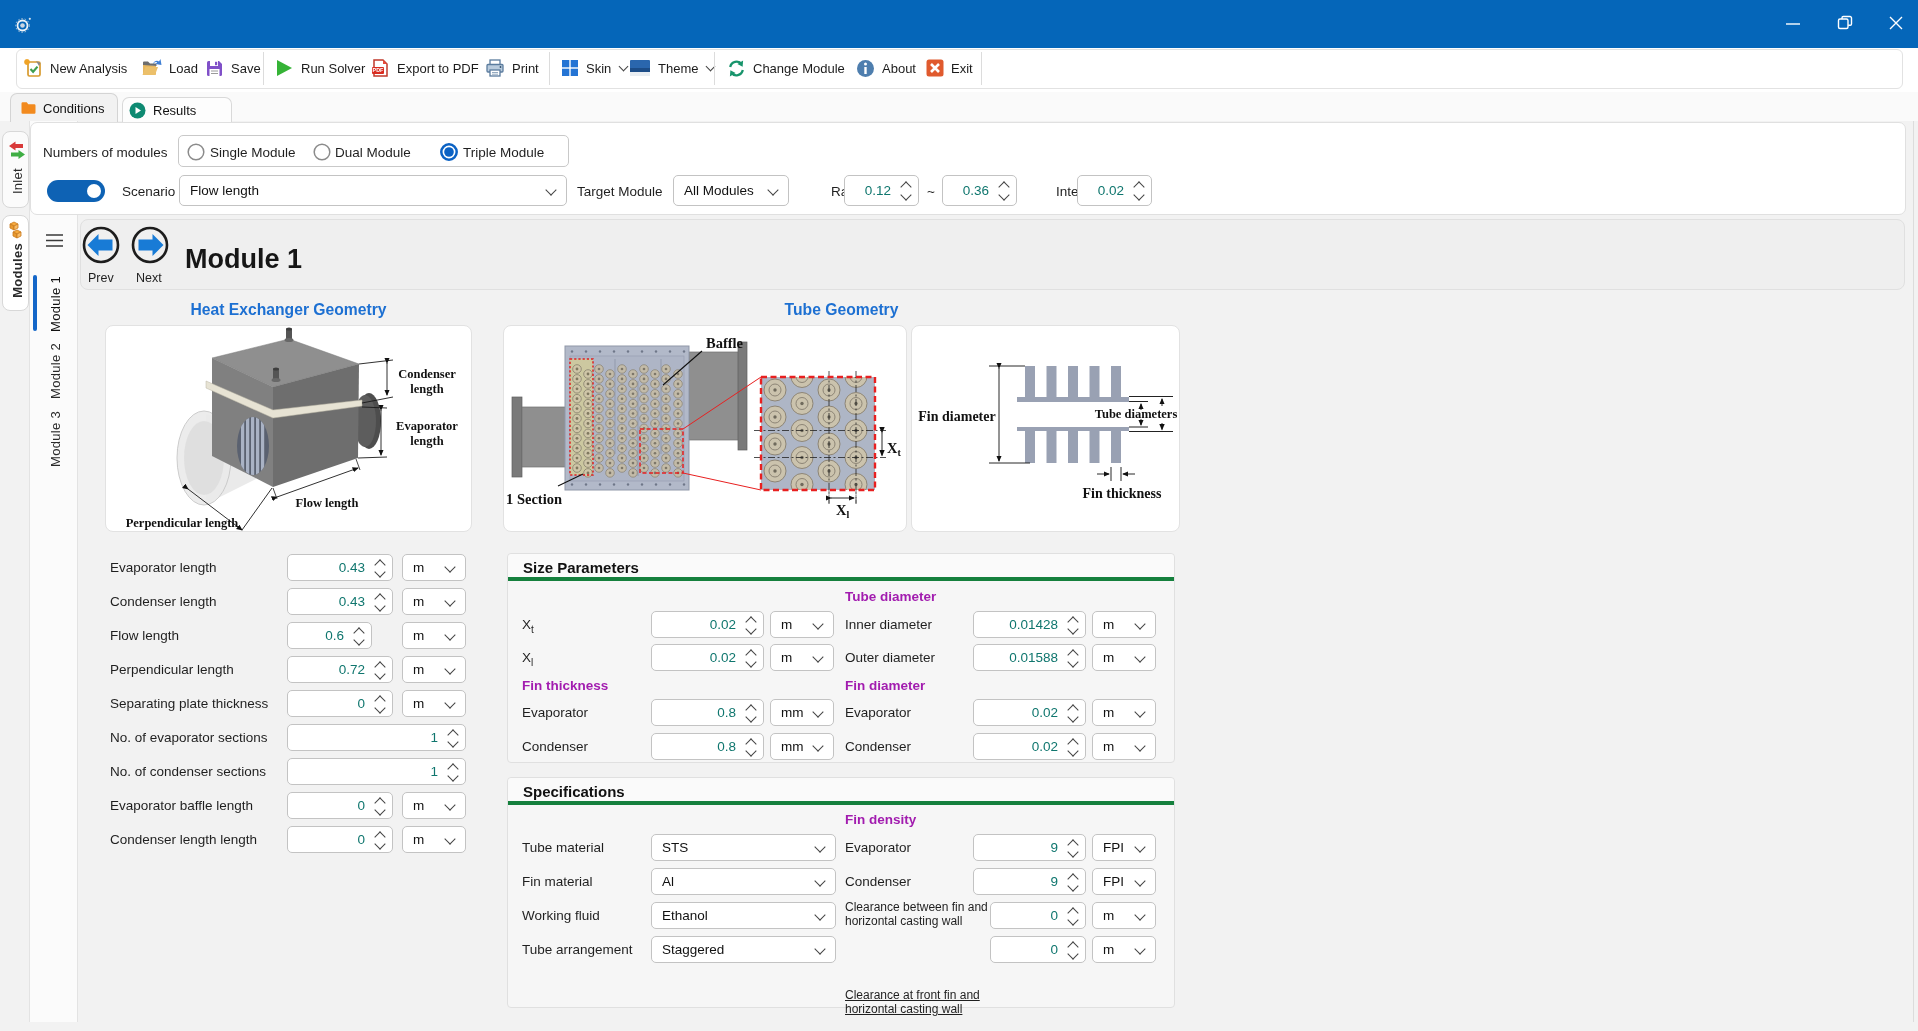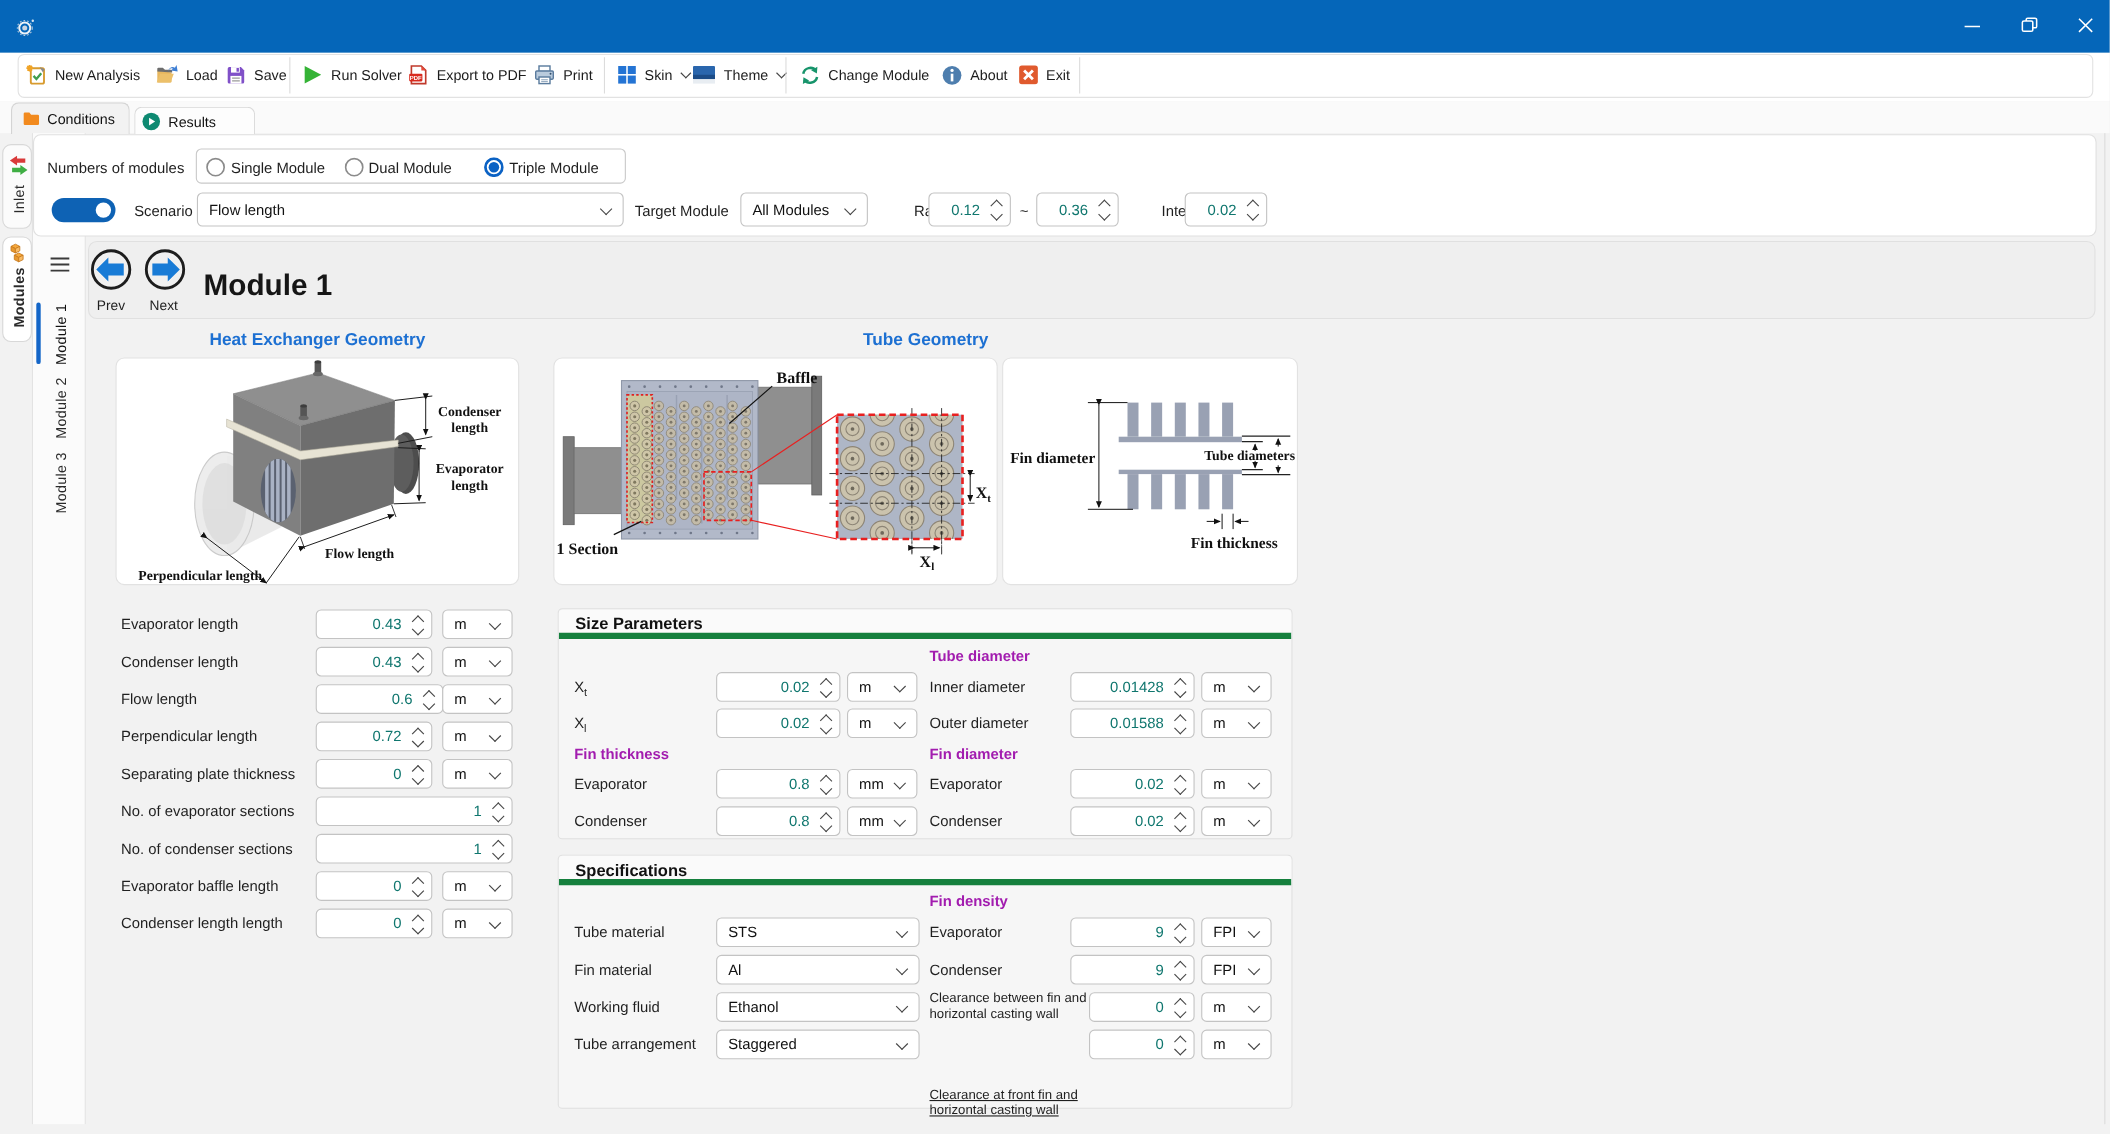--- a/index.html
+++ b/index.html
@@ -27,21 +27,21 @@
 .unit { position:absolute; background:#fff; border:1px solid #c3c3c3; border-radius:5px; height:27px; }
 .unit .v { position:absolute; left:10px; top:0; height:25px; line-height:25px; font-size:13.5px; color:#111; }
 .cu { position:absolute; width:8px; height:8px; border-left:1.6px solid #444; border-top:1.6px solid #444; transform:rotate(45deg); }
 .cd { position:absolute; width:8px; height:8px; border-right:1.6px solid #444; border-bottom:1.6px solid #444; transform:rotate(45deg); }
 .spin .cu { right:8px; top:6px; }
 .spin .cd { right:8px; top:13px; }
 .unit .cd { right:11px; top:8px; }
 .hpanel { position:absolute; left:80px; top:219px; width:1825px; height:71px; background:#efefef; border:1px solid #e0e0e0; border-radius:8px; }
 .imgpanel { position:absolute; background:#fff; border:1px solid #e2e2e2; border-radius:8px; }
 .secpanel { position:absolute; left:507px; width:668px; background:#f6f6f6; border:1px solid #e0e0e0; border-radius:4px; }
-.sechead { position:absolute; left:0; top:0; width:100%; height:27px; background:#fafafa; border-bottom:6px solid #15803d; font-weight:bold; font-size:15px; color:#111; line-height:27px; padding-left:15px; border-radius:4px 4px 0 0; }
+.sechead { position:absolute; left:0; top:0; width:100%; height:27px; background:#fafafa; border-bottom:4px solid #15803d; font-weight:bold; font-size:15px; color:#111; line-height:27px; padding-left:15px; border-radius:4px 4px 0 0; }
 .ddown { position:absolute; background:#fff; border:1px solid #c3c3c3; border-radius:5px; height:27px; }
 .ddown .v { position:absolute; left:10px; top:0; height:25px; line-height:25px; font-size:13.5px; color:#111; }
 .ddown .cd { right:11px; top:8px; }
 .lbs { position:absolute; font-size:12px; color:#1f1f1f; line-height:14px; white-space:nowrap; }
 </style>
 </head>
 <body>
 
 <div class="titlebar">
   <svg class="abs" style="left:15px;top:17px" width="17" height="17" viewBox="0 0 17 17">
@@ -780,21 +780,21 @@
 <div class="spin" style="left:287px;top:588px;width:106px;">
     <span class="v">0.43</span>
     <i class="cu"></i>
     <i class="cd"></i>
   </div>
 <div class="unit" style="left:402px;top:588px;width:64px;">
     <span class="v">m</span>
     <i class="cd"></i>
   </div>
 <div class="lb" style="left:110px;top:628px;">Flow length</div>
-<div class="spin" style="left:287px;top:622px;width:116px;">
+<div class="spin" style="left:287px;top:622px;width:85px;">
     <span class="v">0.6</span>
     <i class="cu"></i>
     <i class="cd"></i>
   </div>
 <div class="unit" style="left:402px;top:622px;width:64px;">
     <span class="v">m</span>
     <i class="cd"></i>
   </div>
 <div class="lb" style="left:110px;top:662px;">Perpendicular length</div>
 <div class="spin" style="left:287px;top:656px;width:106px;">

